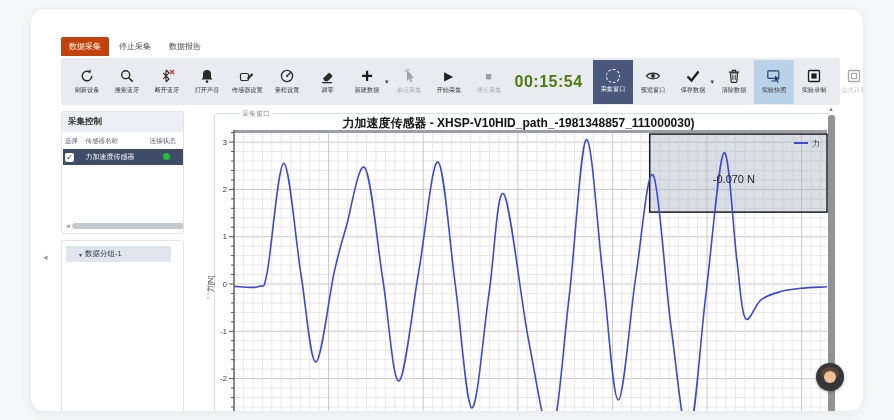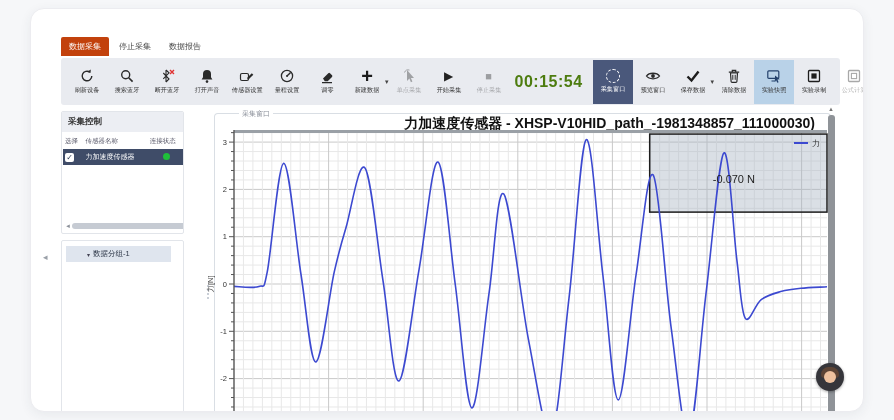--- a/index.html
+++ b/index.html
@@ -52,21 +52,21 @@
   tr.sensor-row td { font-size:7px; padding:3px 2px; white-space:nowrap; }
   .cb { width:9px; height:9px; background:#fff; border-radius:2px; display:inline-flex;
     align-items:center; justify-content:center; font-size:8px; color:#27354f; cursor:pointer; }
   .dot { width:7px; height:7px; border-radius:50%; display:inline-block; }
   .usb { font-size:6.5px; font-weight:700; }
   .hscroll { position:absolute; bottom:3px; left:3px; width:141px; height:8px;
     display:flex; align-items:center; gap:1px; }
   .hs-arrow { font-size:6px; color:#8a8f98; line-height:8px; cursor:pointer; }
   .hs-thumb { flex:1; height:6px; background:#c6cbd3; border-radius:3px; cursor:pointer; }
 
-  .group-hd { background:#dfe5ee; font-size:7.5px; color:#2d3748; padding:3px 21px;
+  .group-hd { background:#dfe5ee; font-size:7.5px; color:#2d3748; padding:3px 13px;
     margin:5px 12px 0 4px; display:flex; align-items:center; gap:3px; cursor:pointer; }
   .group-hd .tri { font-size:6px; color:#445; }
   .group-body { background:#edf0f5; margin:0 4px; padding:5px 4px 7px 4px; }
   .ditem { background:transparent; border-left:2px solid #4555e8; padding-left:5px;
     cursor:pointer; position:relative; }
   .ditem .ti { font-size:8px; font-weight:600; color:#1c2434; white-space:nowrap; }
   .ditem .sub { display:flex; justify-content:space-between; margin-top:2px; padding-right:2px; }
   .ditem .st { font-size:6.5px; color:#8089b0; }
   .ditem .se { font-size:6.5px; color:#667; }
   .ditem .menu { position:absolute; right:-2px; top:1px; font-size:8px; color:#888; cursor:pointer; }
@@ -76,22 +76,22 @@
   .splitter-dots i { width:2px; height:2px; background:#b9bfca; border-radius:50%; }
 
   .collapse-arrow { position:absolute; left:12px; top:243px; font-size:9px;
     color:#9aa0a8; cursor:pointer; }
 
   
   .chart-frame { position:absolute; left:183px; top:104px; width:617px; height:310px;
     border:1px solid #d9dee4; border-radius:4px; border-bottom:none; }
   .frame-label { position:absolute; left:24px; top:-5px; background:#fff; padding:0 3px;
     font-size:7px; color:#8a8f99; }
-  .chart-title { position:absolute; left:191px; top:106px; width:593px; text-align:right;
-    font-size:14px; font-weight:600; color:#111; white-space:nowrap; }
+  .chart-title { position:absolute; left:191px; top:106px; width:593px; text-align:center;
+    font-size:12px; font-weight:600; color:#111; white-space:nowrap; }
   #chart-svg { position:absolute; left:173px; top:121px; }
 
   
   .vscroll-up { position:absolute; left:797px; top:97px; font-size:6px; color:#777; }
   .vscroll { position:absolute; left:797px; top:106px; width:7px; height:298px;
     background:#8f9398; border-radius:3px; cursor:pointer; }
   .avatar { position:absolute; left:785px; top:354px; width:28px; height:28px;
     border-radius:50%; background:#35353a; overflow:hidden; cursor:pointer;
     box-shadow:0 1px 3px rgba(0,0,0,.35); }
   .avatar .hair { position:absolute; left:5px; top:4px; width:18px; height:11px;

